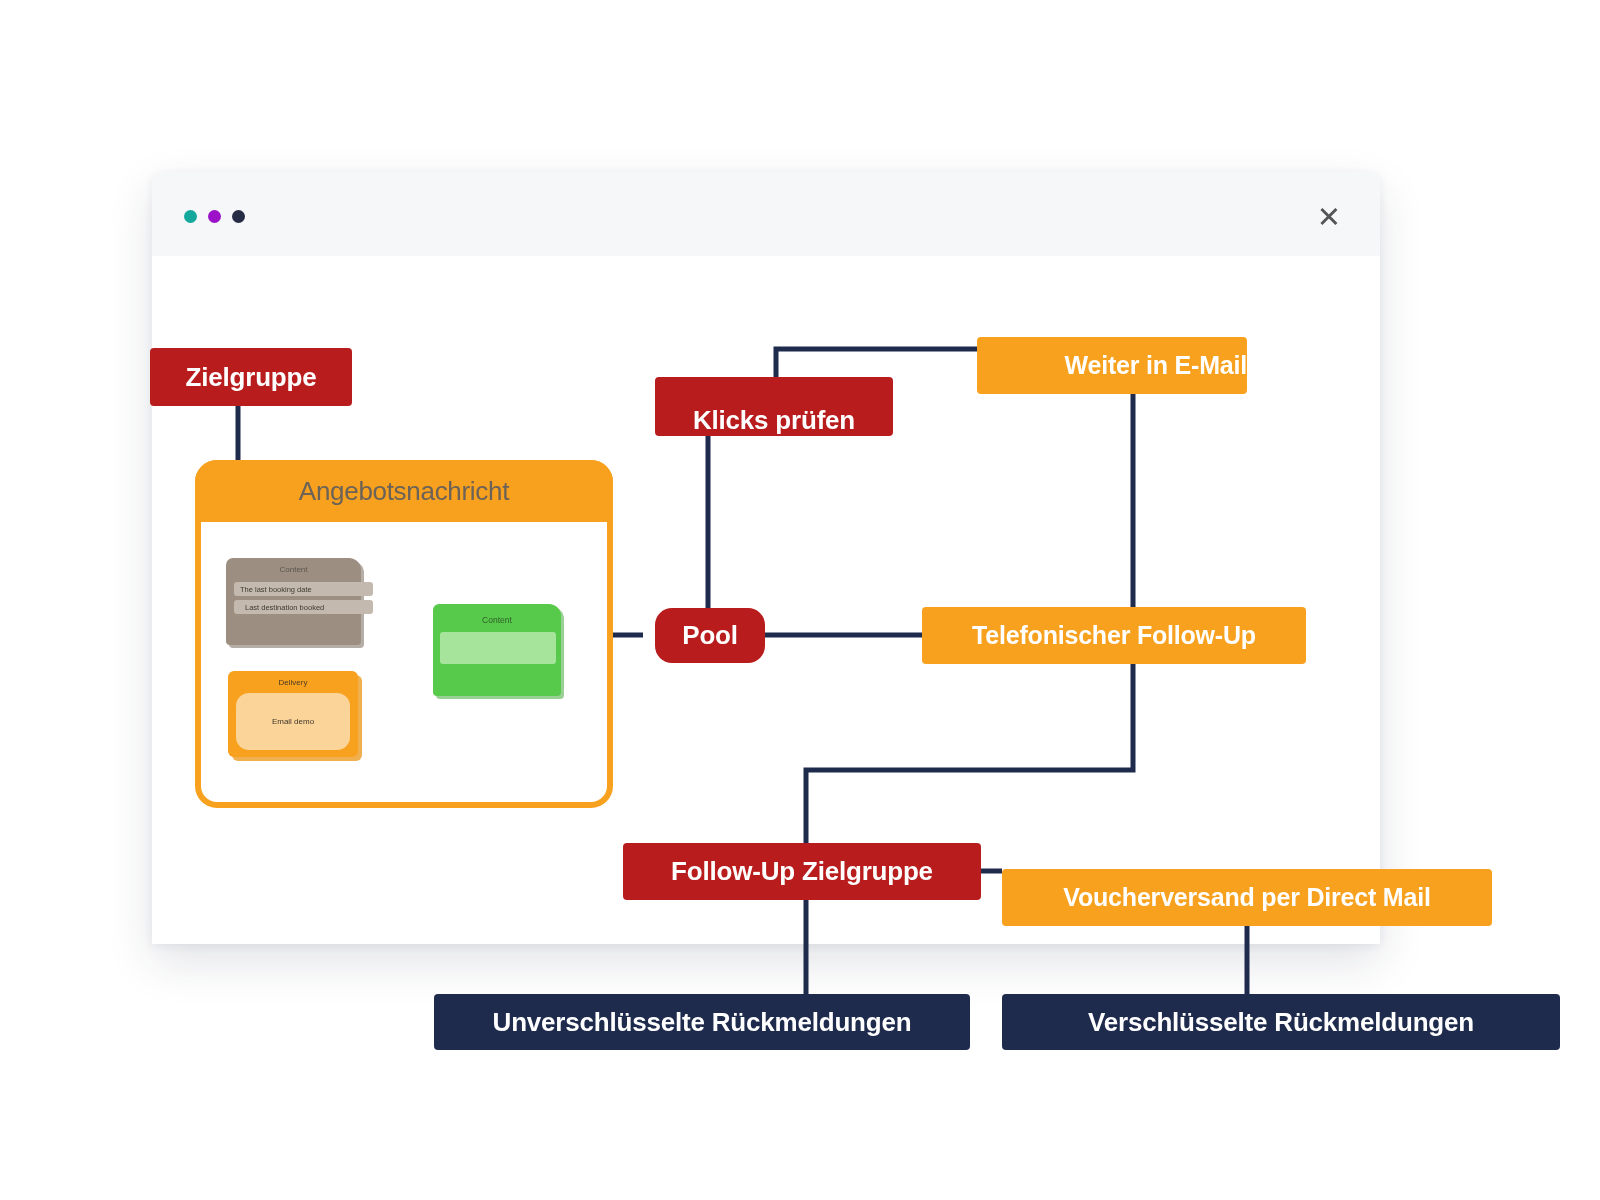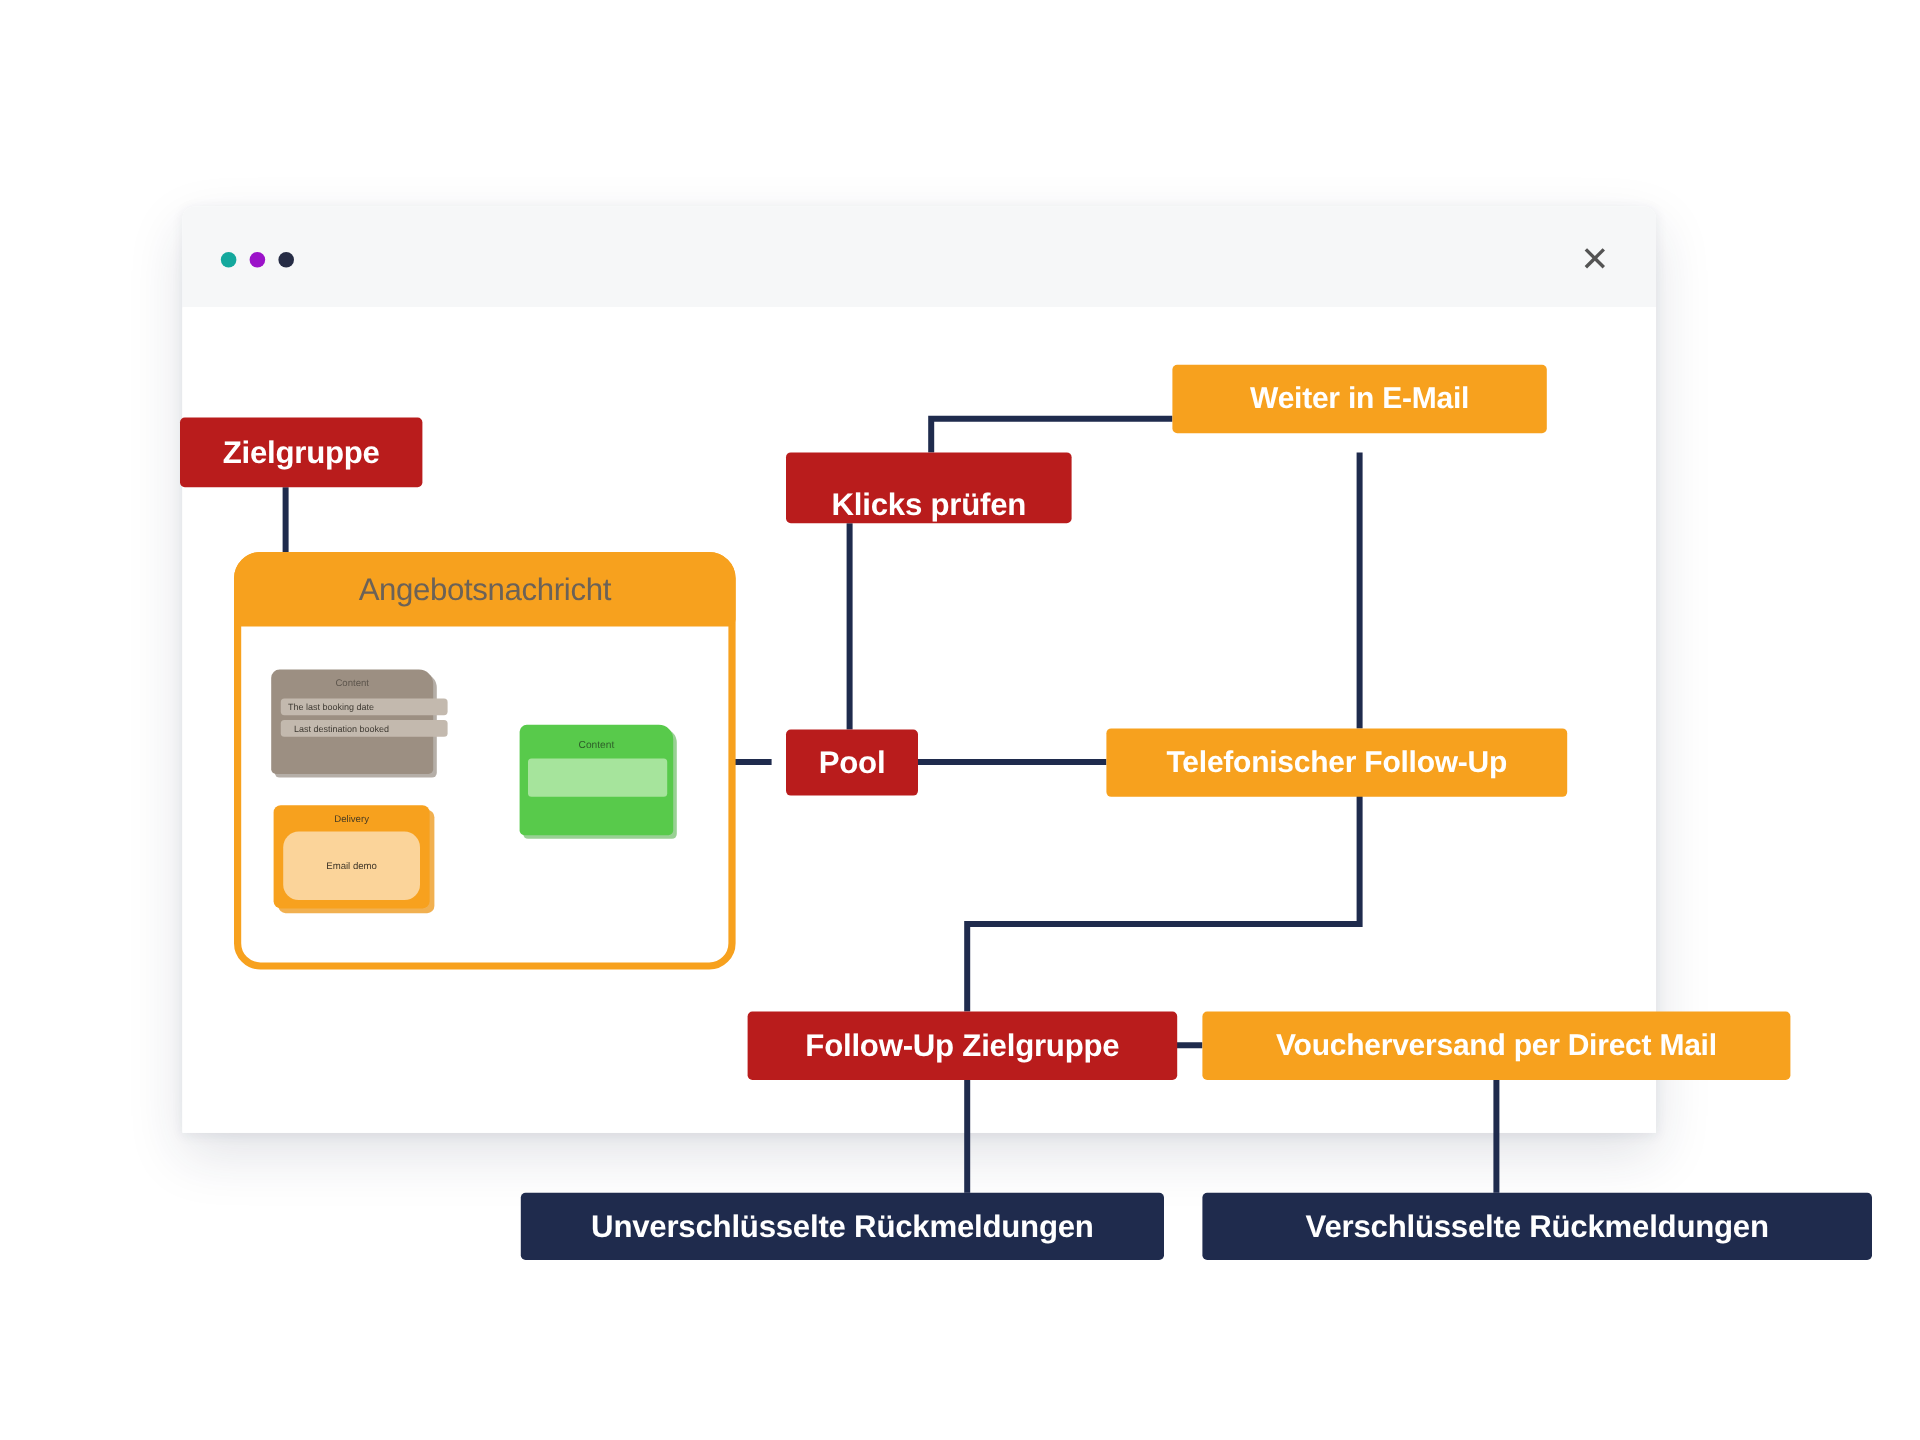--- a/index.html
+++ b/index.html
@@ -325,37 +325,37 @@
   </div>
 
   <div class="node node-blue" style="left:138px; top:348px; width:202px; height:58px; font-size:26px;">
     <span>Zielgruppe</span>
   </div>
 
   <div class="node node-blue" style="left:643px; top:377px; width:238px; height:59px; font-size:26px;align-items:flex-end;">
     <span>Klicks prüfen</span>
   </div>
 
-  <div class="node node-orange" style="left:977px; top:304px; width:312px; height:57px; font-size:25px;">
+  <div class="node node-orange" style="left:977px; top:337px; width:270px; height:57px; font-size:25px;justify-content:flex-end;">
     <span>Weiter in E-Mail</span>
   </div>
 
-  <div class="node node-blue" style="left:643px; top:608px; width:110px; height:55px; font-size:26px;">
+  <div class="node node-blue" style="left:643px; top:608px; width:110px; height:55px; font-size:26px;border-radius:17px;">
     <span>Pool</span>
   </div>
 
   <div class="node node-orange" style="left:922px; top:607px; width:384px; height:57px; font-size:25px;">
     <span>Telefonischer Follow-Up</span>
   </div>
 
   <div class="node node-blue" style="left:611px; top:843px; width:358px; height:57px; font-size:26px;">
     <span>Follow-Up Zielgruppe</span>
   </div>
 
-  <div class="node node-orange" style="left:1002px; top:843px; width:490px; height:57px; font-size:25px;">
+  <div class="node node-orange" style="left:1002px; top:869px; width:490px; height:57px; font-size:25px;">
     <span>Voucherversand per Direct Mail</span>
   </div>
 
   <div class="node node-dark" style="left:434px; top:994px; width:536px; height:56px; font-size:26px;">
     <span>Unverschlüsselte Rückmeldungen</span>
   </div>
 
   <div class="node node-dark" style="left:1002px; top:994px; width:558px; height:56px; font-size:26px;">
     <span>Verschlüsselte Rückmeldungen</span>
   </div>

